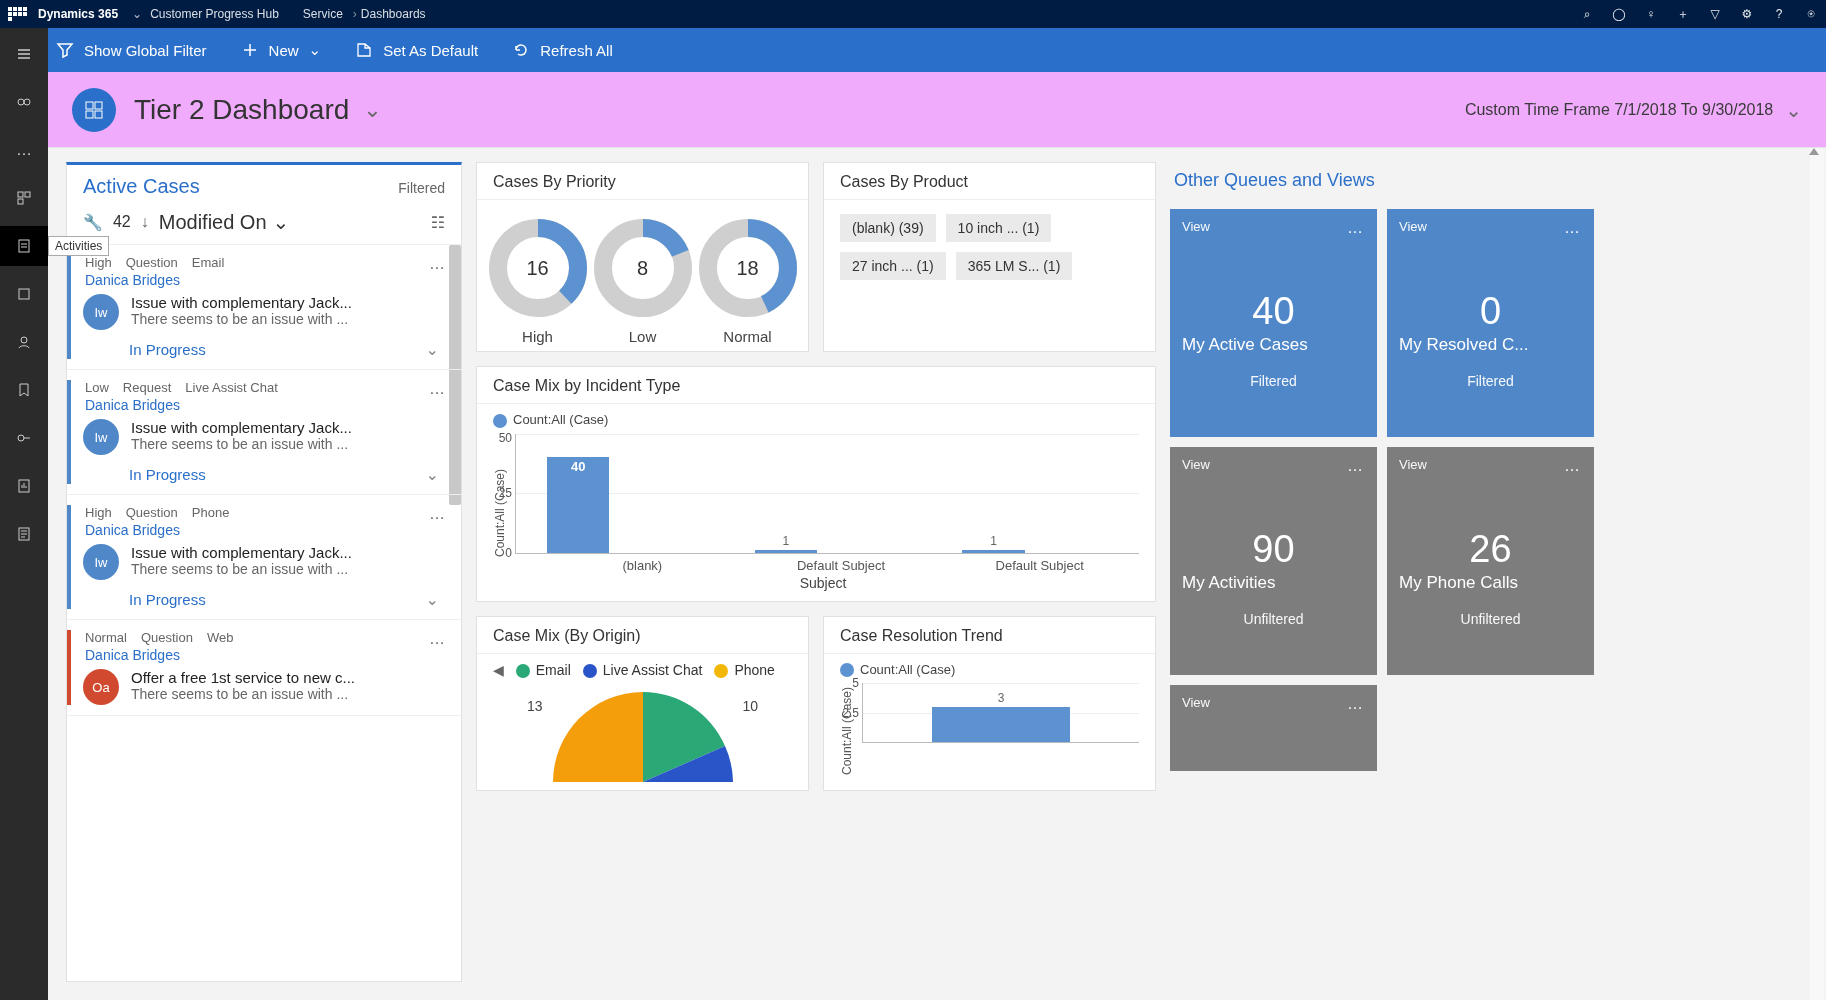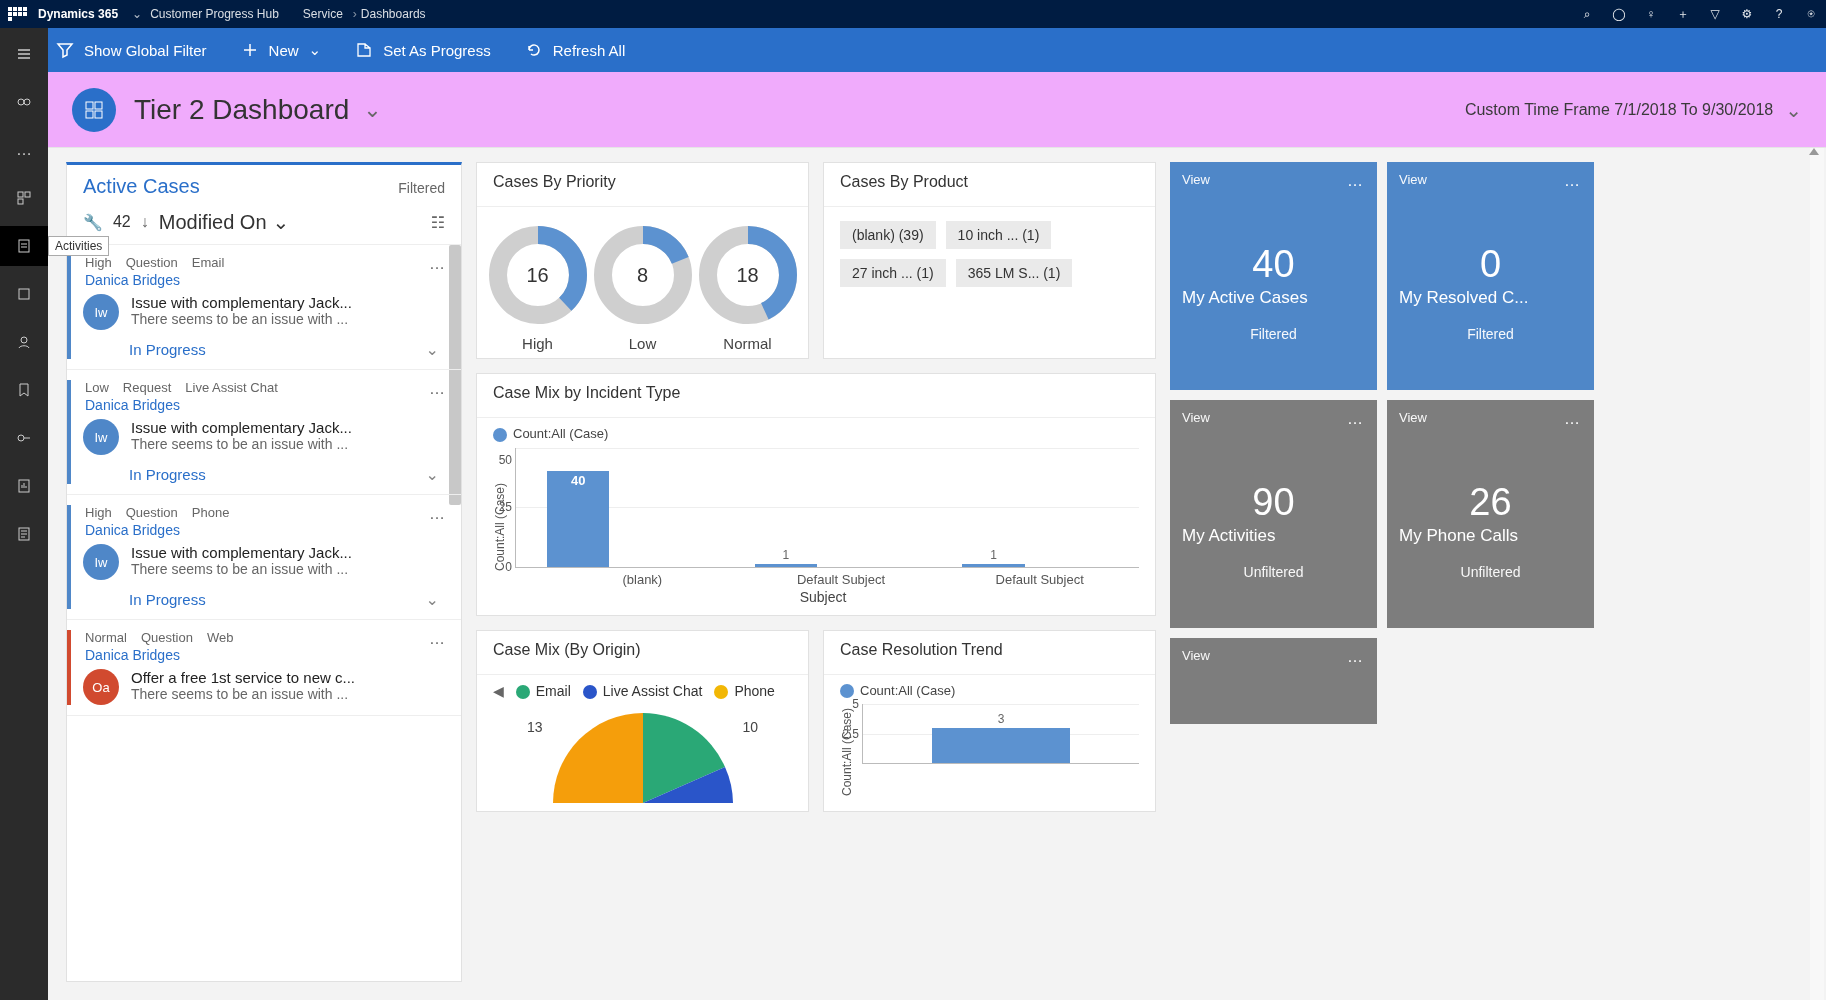--- a/index.html
+++ b/index.html
@@ -33,21 +33,21 @@
 .titlebar .ticon-badge { width: 44px; height: 44px; border-radius: 50%; background: #2a6fc9; margin-right: 18px; display: flex; align-items: center; justify-content: center; color: #fff; }
 .titlebar h1 { font-size: 28px; font-weight: 400; color: #333; margin-right: 14px; }
 .titlebar .tf { margin-left: auto; color: #3a3a3a; font-size: 16px; display: flex; align-items: center; gap: 12px; }
 
 
 .dash { flex: 1; background: #f3f3f3; padding: 14px 18px; display: grid; grid-template-columns: 396px 680px 424px; gap: 14px; overflow: hidden; position: relative; }
 .scroll-ind { position: absolute; right: 2px; top: 0; width: 14px; height: 100%; background: #f8f8f8; }
 .scroll-ind::before { content: ""; position: absolute; top: 0; right: 5px; width: 0; height: 0; border-left: 5px solid transparent; border-right: 5px solid transparent; border-bottom: 7px solid #999; }
 
 .card { background: #fff; border: 1px solid #e1e1e1; }
-.card-h { padding: 10px 16px 15px; border-bottom: 1px solid #eee; font-size: 16px; color: #333; font-weight: 500; }
+.card-h { padding: 10px 16px 8px; border-bottom: 1px solid #eee; font-size: 16px; color: #333; font-weight: 500; }
 
 
 .ac-card { border-top: 3px solid #2a6fc9; display: flex; flex-direction: column; height: 820px; }
 .ac-head { display: flex; align-items: baseline; padding: 10px 16px 6px; }
 .ac-head .t { color: #2a6fc9; font-size: 20px; }
 .ac-head .f { margin-left: auto; color: #666; font-size: 14px; }
 .ac-tools { display: flex; align-items: center; padding: 6px 16px 10px; gap: 10px; color: #333; border-bottom: 1px solid #eee; }
 .ac-tools .cnt { font-size: 16px; }
 .ac-tools .sort { font-size: 20px; display: flex; align-items: center; gap: 6px; }
 .ac-tools .spacer { flex: 1; }
@@ -231,21 +231,21 @@
     <svg width="18" height="18" viewBox="0 0 18 18">
         <path d="M9 3v12M3 9h12" stroke-width="1.5"></path>
       </svg>
     <span>New</span>
     <span>⌄</span>
   </div>
   <div class="cmd">
     <svg width="18" height="18" viewBox="0 0 18 18">
         <path d="M3 3h7v4h5v8H3z M10 3l5 4" stroke-width="1.3"></path>
       </svg>
-    <span>Set As Progress</span>
+    <span>Set As Default</span>
   </div>
   <div class="cmd">
     <svg width="18" height="18" viewBox="0 0 18 18">
         <path d="M4 9a5 5 0 1 1 2 4M4 9V5M4 9h4" stroke-width="1.5"></path>
       </svg>
     <span>Refresh All</span>
   </div>
 </div>
 
 <div class="main">
@@ -419,21 +419,21 @@
 
       <div class="card">
         <div class="card-h">Case Mix by Incident Type</div>
         <div class="bar-chart">
           <div class="legend"><span class="legend-dot" style="background:#5c92d0"></span><span>Count:All (Case)</span></div>
           <div class="axes">
             <div class="ylabel">Count:All (Case)</div>
             <div style="flex:1">
               <div class="plot" id="incident-plot">
                 <div class="yticks">
-                  <span class="ytick" style="top:12px">50</span>
+                  <span class="ytick" style="top:4px">50</span>
                   <span class="ytick" style="top:50%">25</span>
                   <span class="ytick" style="top:100%">0</span>
                 </div>
                 <div class="grid" style="top:0"></div>
                   <div class="grid" style="top:50%"></div>
               <div class="bar" style="left: 5%; width: 10%; height: 80%;">
                     <span class="lbl inside">40</span>
                   </div>
                   <div class="bar" style="left: 38.3333%; width: 10%; height: 2%;">
                     <span class="lbl ">1</span>
@@ -493,20 +493,21 @@
                     </div>
                 </div>
               </div>
             </div>
           </div>
         </div>
       </div>
     </div>
 
     <div class="rightcol">
+      <div class="queues-h">Other Queues and Views</div>
       <div class="tiles" id="tiles">
           <div class="tile blue">
             <span class="thead">View</span>
     <span class="tmore">…</span>
     <div class="big">40</div>
     <div class="name">My Active Cases</div>
     <div class="filt">Filtered</div>
           </div>
           <div class="tile blue">
             <span class="thead">View</span>

